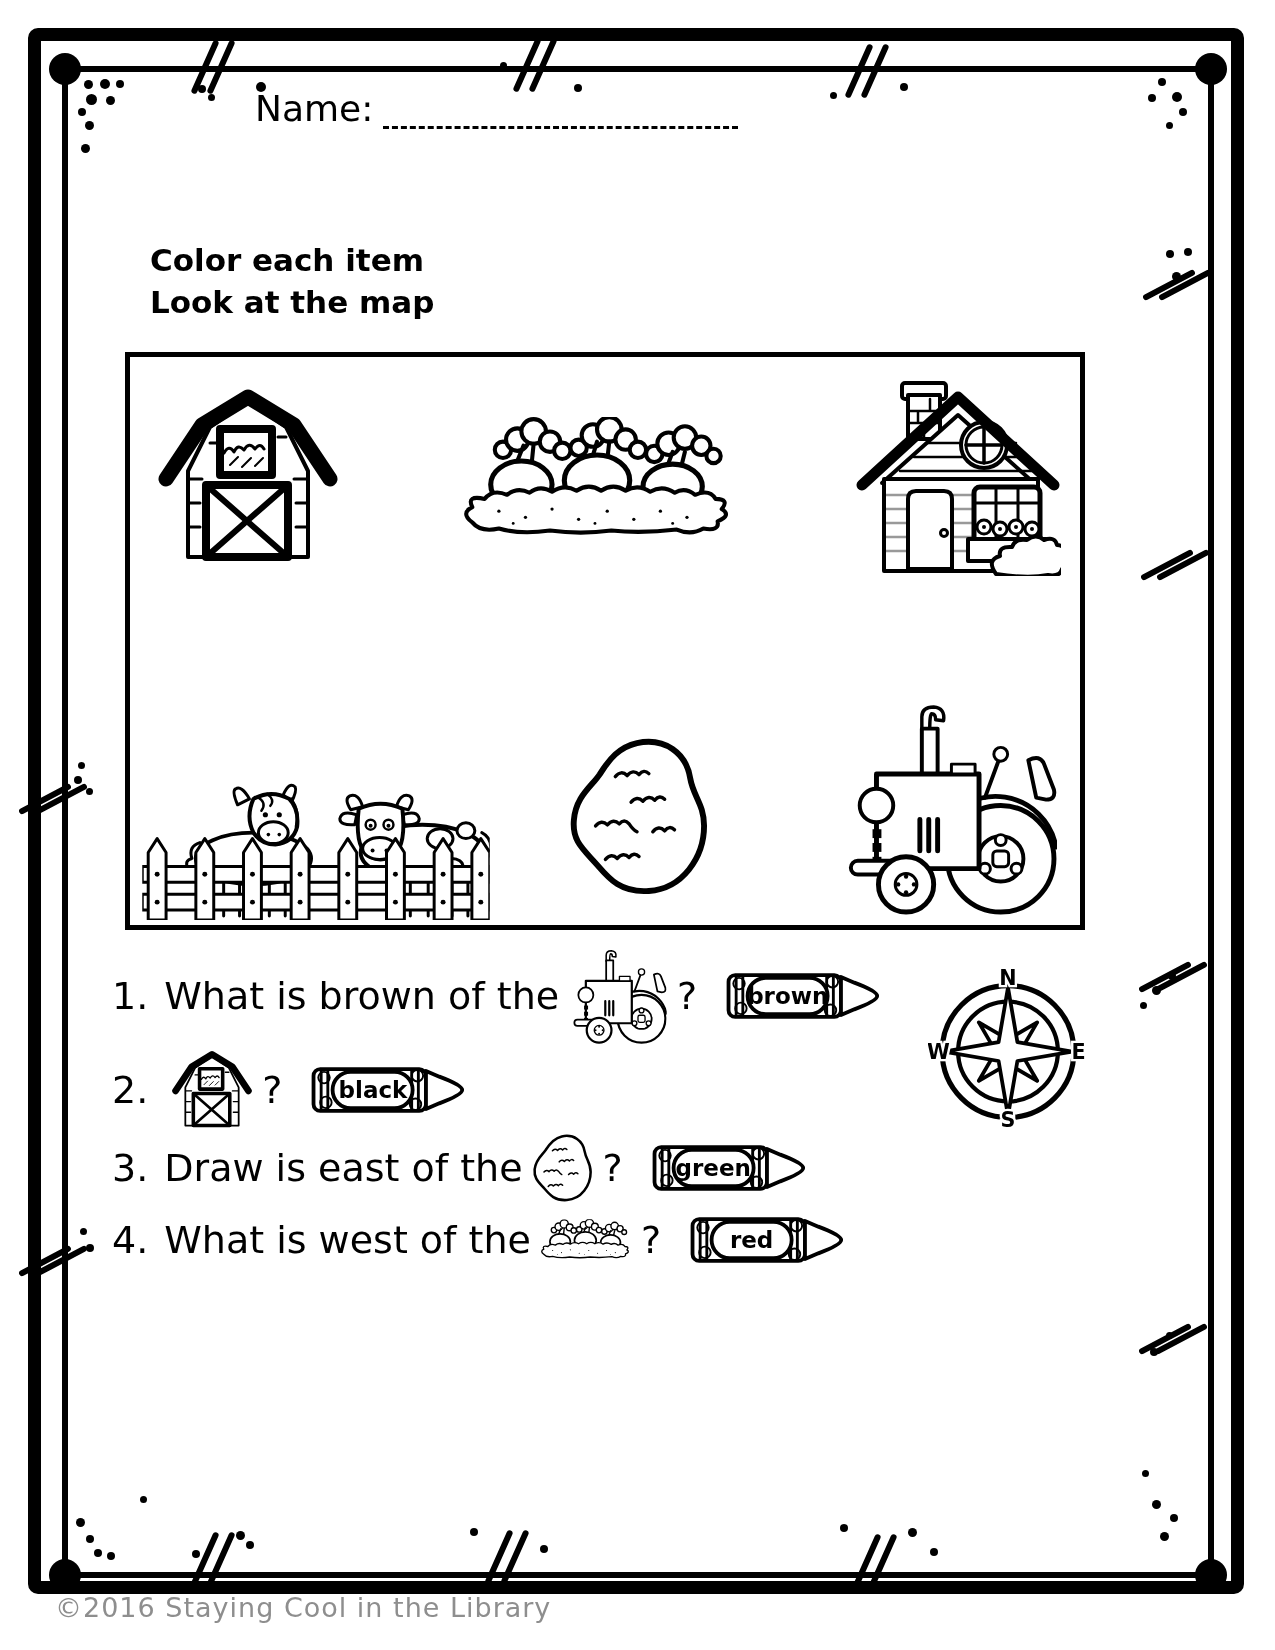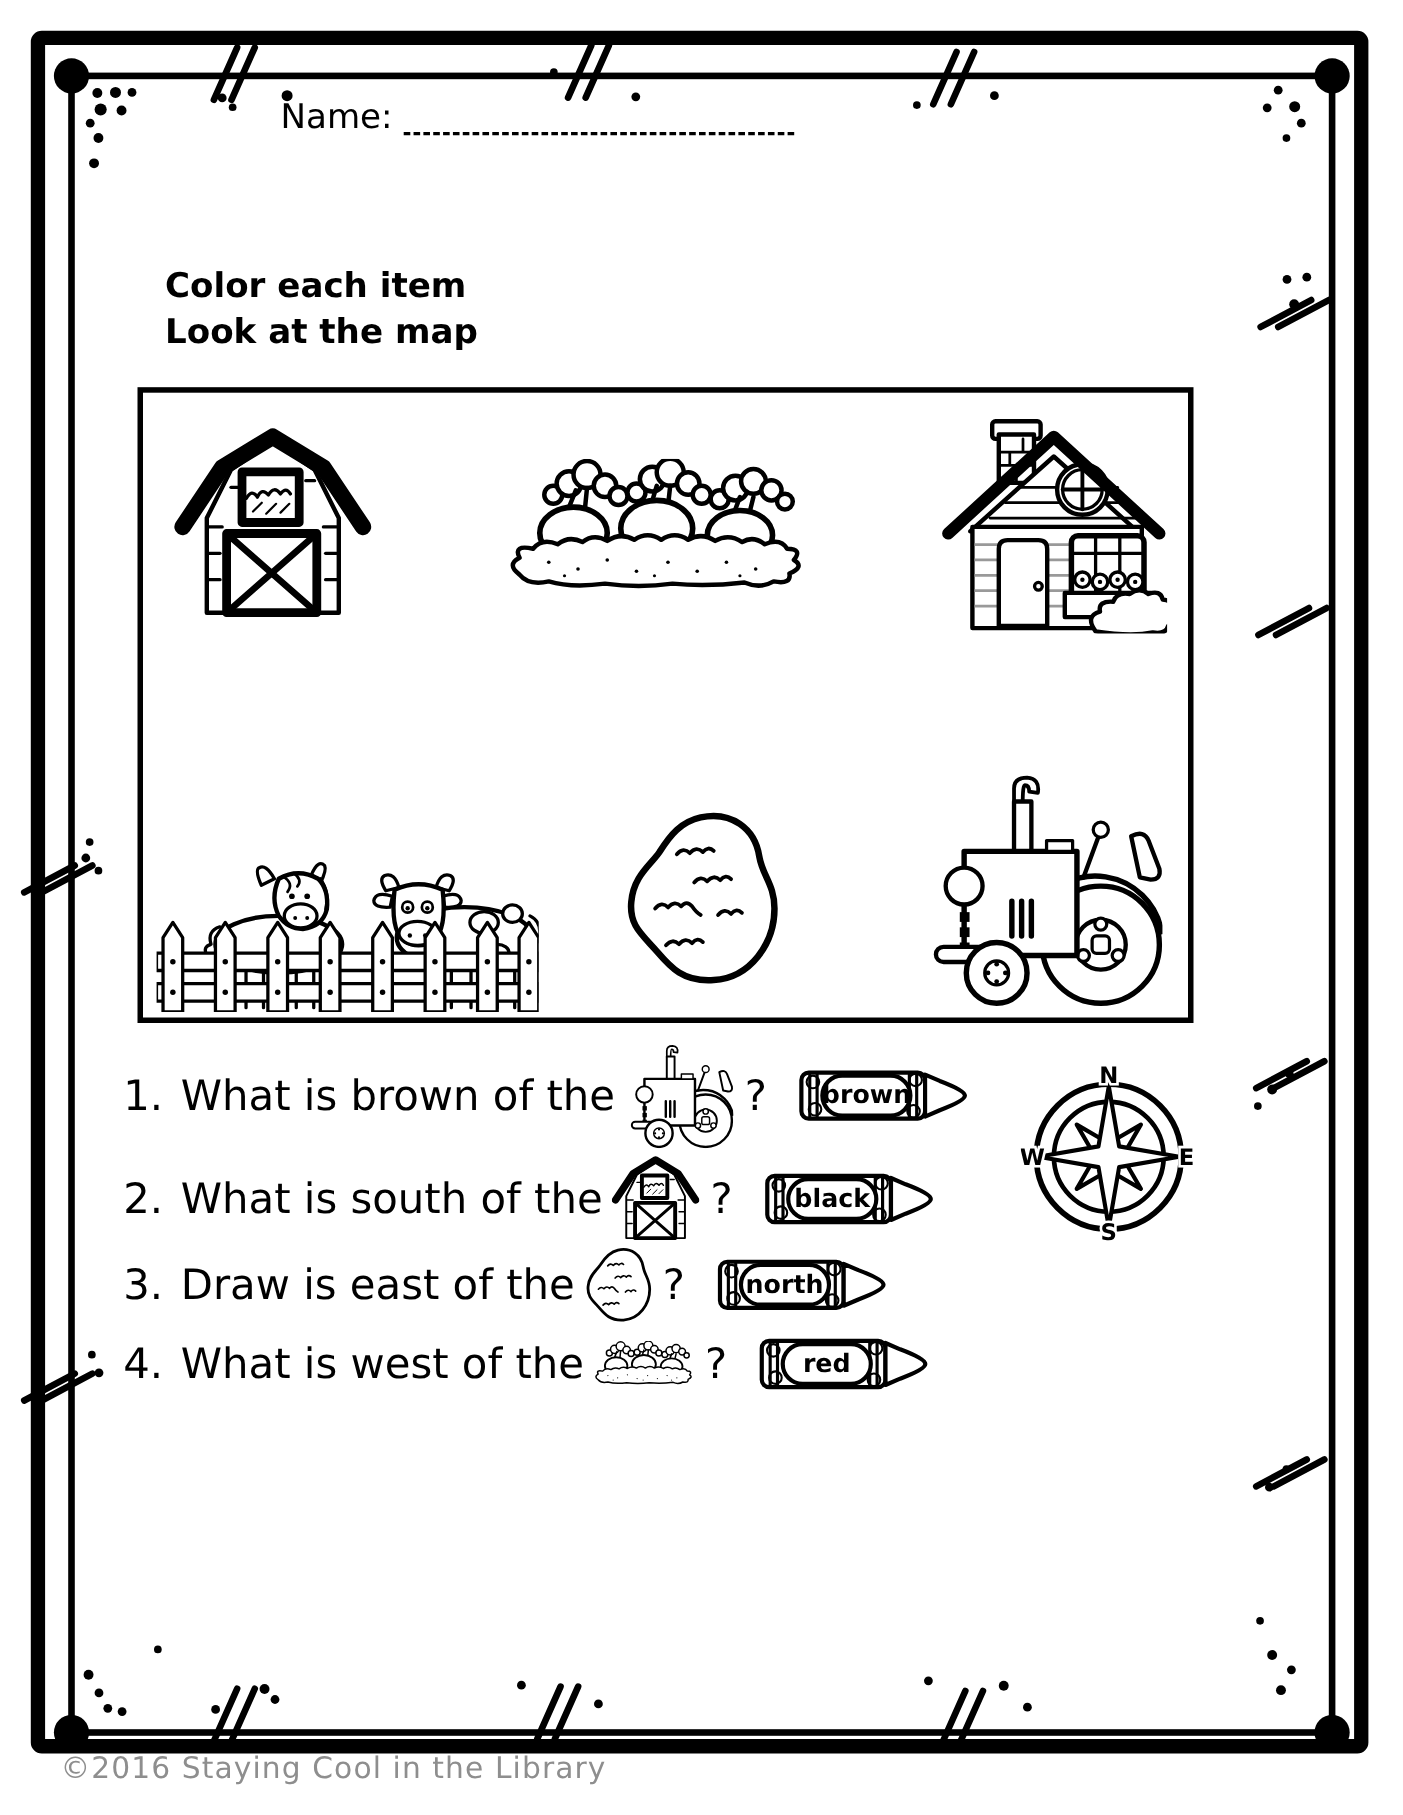--- a/index.html
+++ b/index.html
@@ -16,21 +16,21 @@
   .corner-dot.bl{left:-19px;bottom:-19px;} .corner-dot.br{right:-19px;bottom:-19px;}
 
   .hash{position:absolute;width:40px;height:58px;}
   .hash i{position:absolute;top:0;bottom:0;width:6px;background:#000;border-radius:3px;display:block;}
   .hash i:first-child{left:6px;} .hash i:last-child{left:22px;}
   .hash.lean-v i{transform:rotate(24deg);}
   .hash.lean-h i{transform:rotate(62deg);}
   .dot{position:absolute;background:#000;border-radius:50%;}
 
   
-  .name-row{position:absolute;left:255px;top:88px;font-size:31px;display:flex;align-items:flex-start;}
+  .name-row{position:absolute;left:255px;top:88px;font-size:36px;display:flex;align-items:flex-end;}
   .name-blank{display:inline-block;width:355px;height:32px;border-bottom:3px dashed #000;margin-left:10px;}
   .title{position:absolute;left:0;top:126px;width:100%;text-align:center;
          font-size:76px;font-weight:bold;letter-spacing:1px;-webkit-text-stroke:2.5px #000;}
   .instructions{position:absolute;left:150px;top:240px;font-size:31px;font-weight:bold;line-height:1.35;}
 
   
   .map-box{position:absolute;left:125px;top:352px;width:950px;height:568px;border:5px solid #000;}
   .map-item{position:absolute;}
 
   
@@ -452,21 +452,20 @@
     <span class="crayon">
       <svg viewBox="0 0 170 60">
           <use href="#sym-crayon"></use>
         </svg>
       <span class="crayon-label">brown</span>
     </span>
   </div>
 
   <div class="q-row" style="top:1046px;height:88px">
     <span class="q-num">2.</span>
-    <span>What is south of the</span>
     <svg class="q-icon" width="80" height="80" viewBox="0 0 180 180">
         <use href="#sym-barn"></use>
       </svg>
     <span class="q-mark">?</span>
     <span class="crayon">
       <svg viewBox="0 0 170 60">
           <use href="#sym-crayon"></use>
         </svg>
       <span class="crayon-label">black</span>
     </span>
@@ -476,21 +475,21 @@
     <span class="q-num">3.</span>
     <span>Draw is east of the</span>
     <svg class="q-icon" width="62" height="70" viewBox="0 0 145 165">
         <use href="#sym-potato"></use>
       </svg>
     <span class="q-mark">?</span>
     <span class="crayon">
       <svg viewBox="0 0 170 60">
           <use href="#sym-crayon"></use>
         </svg>
-      <span class="crayon-label">north</span>
+      <span class="crayon-label">green</span>
     </span>
   </div>
 
   <div class="q-row" style="top:1202px;height:76px">
     <span class="q-num">4.</span>
     <span>What is west of the</span>
     <svg class="q-icon" width="92" height="43" viewBox="0 0 270 125">
         <use href="#sym-garden"></use>
       </svg>
     <span class="q-mark">?</span>

